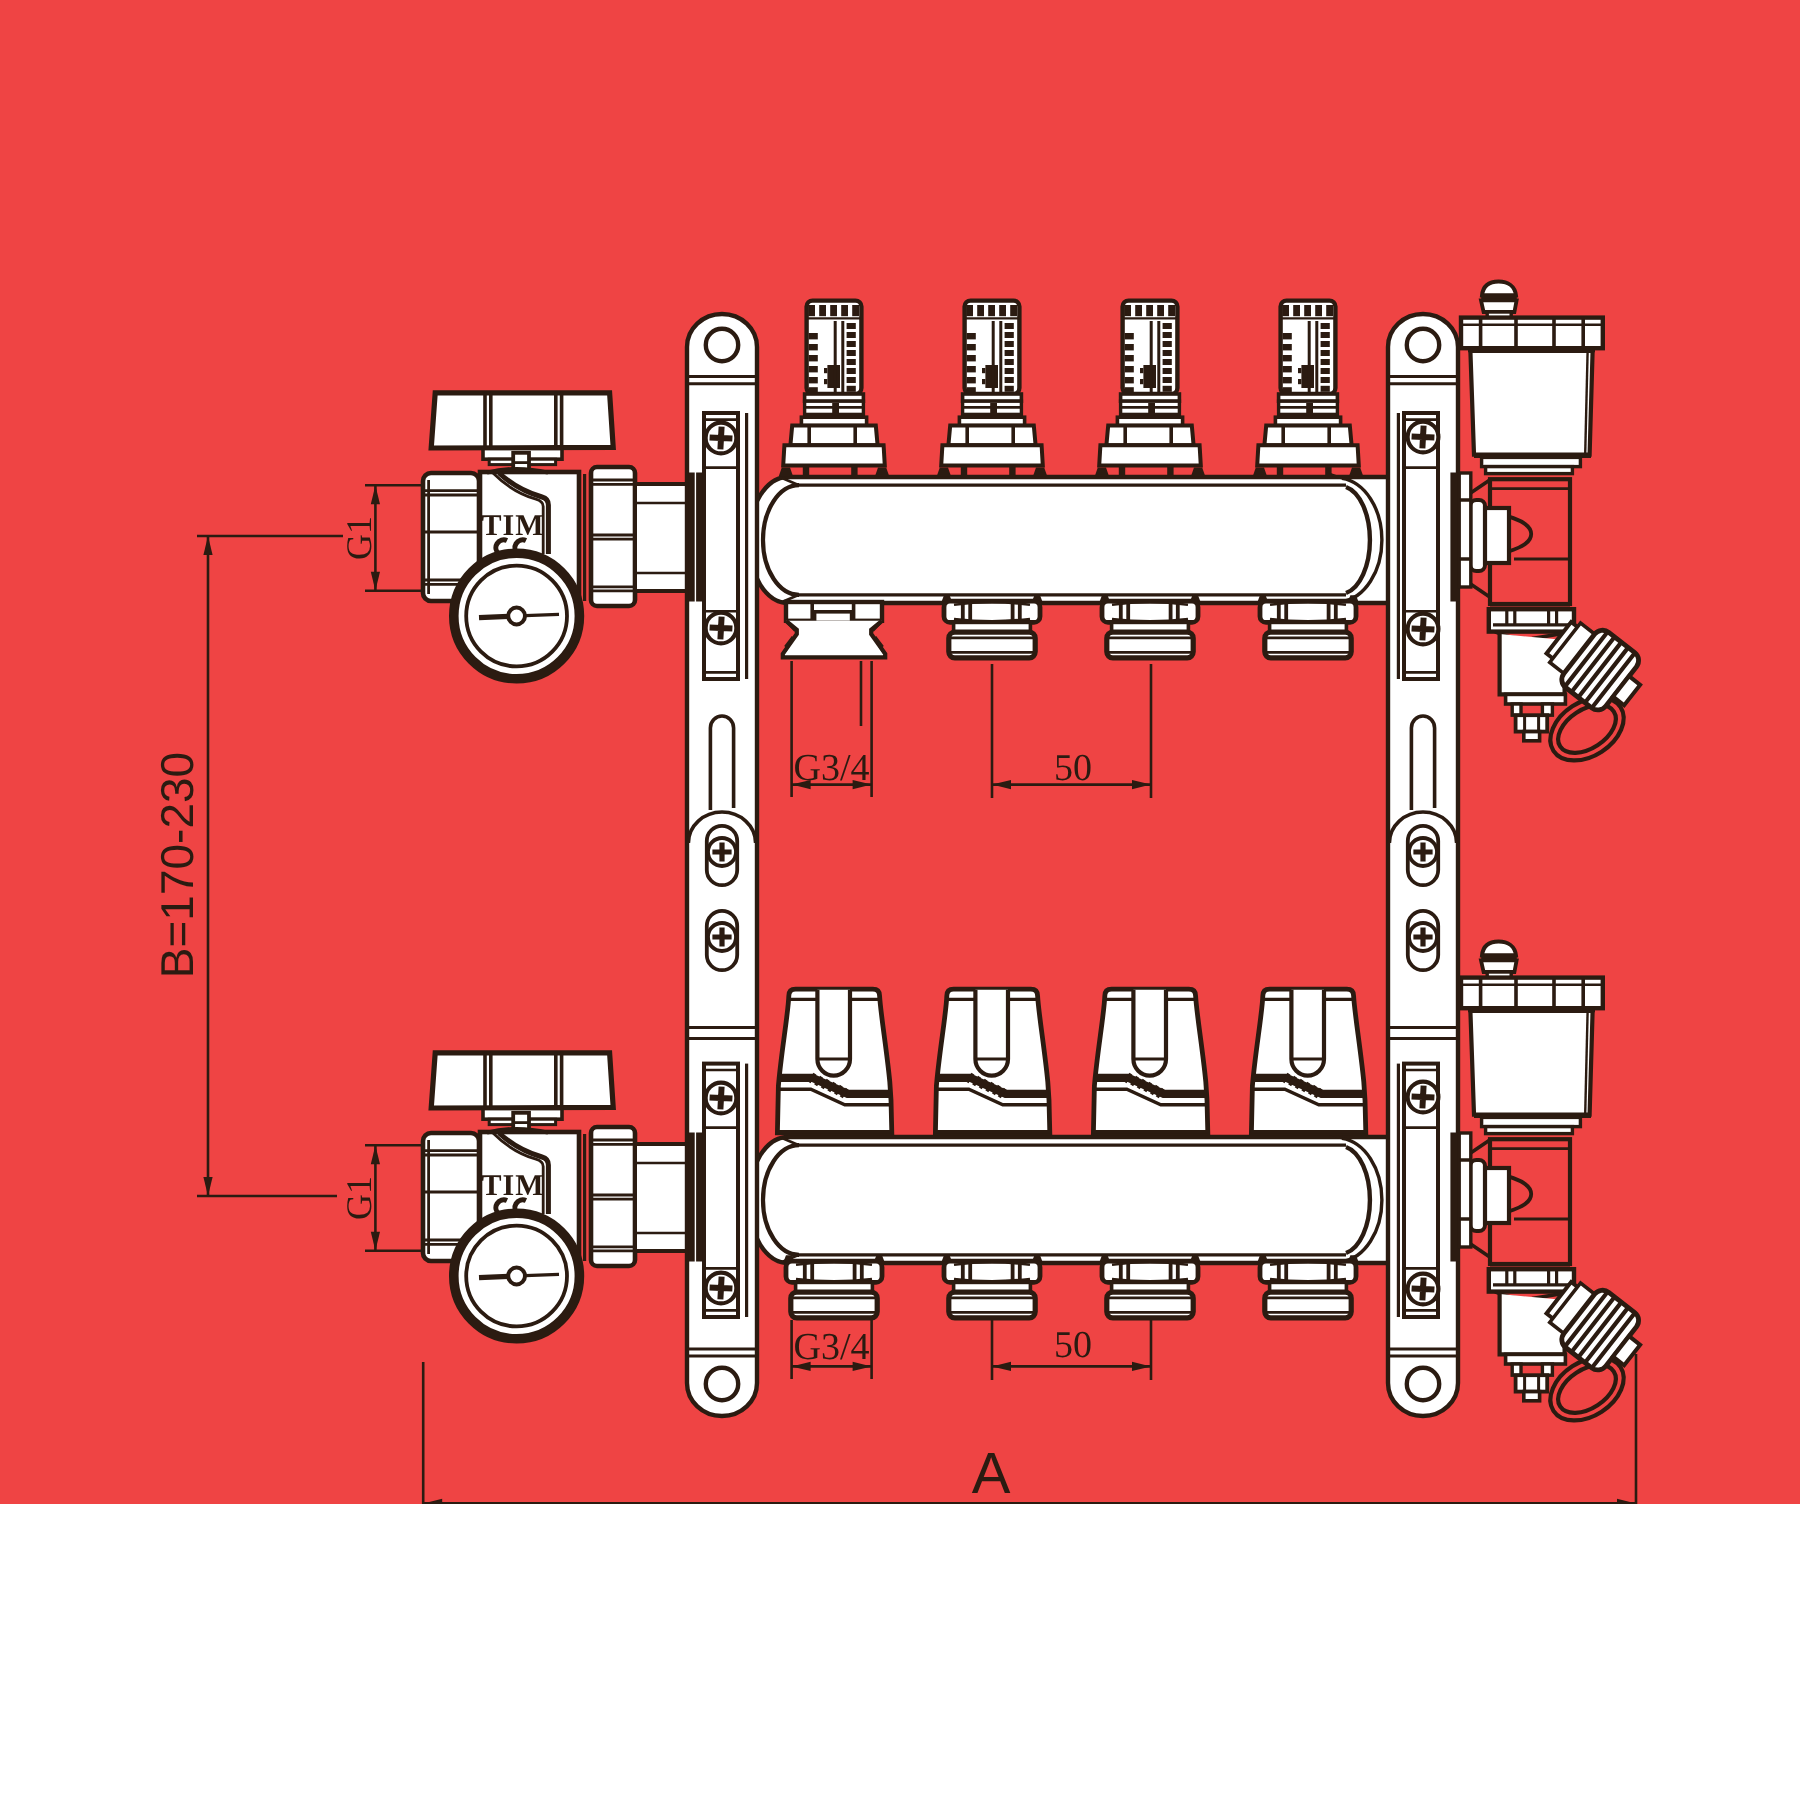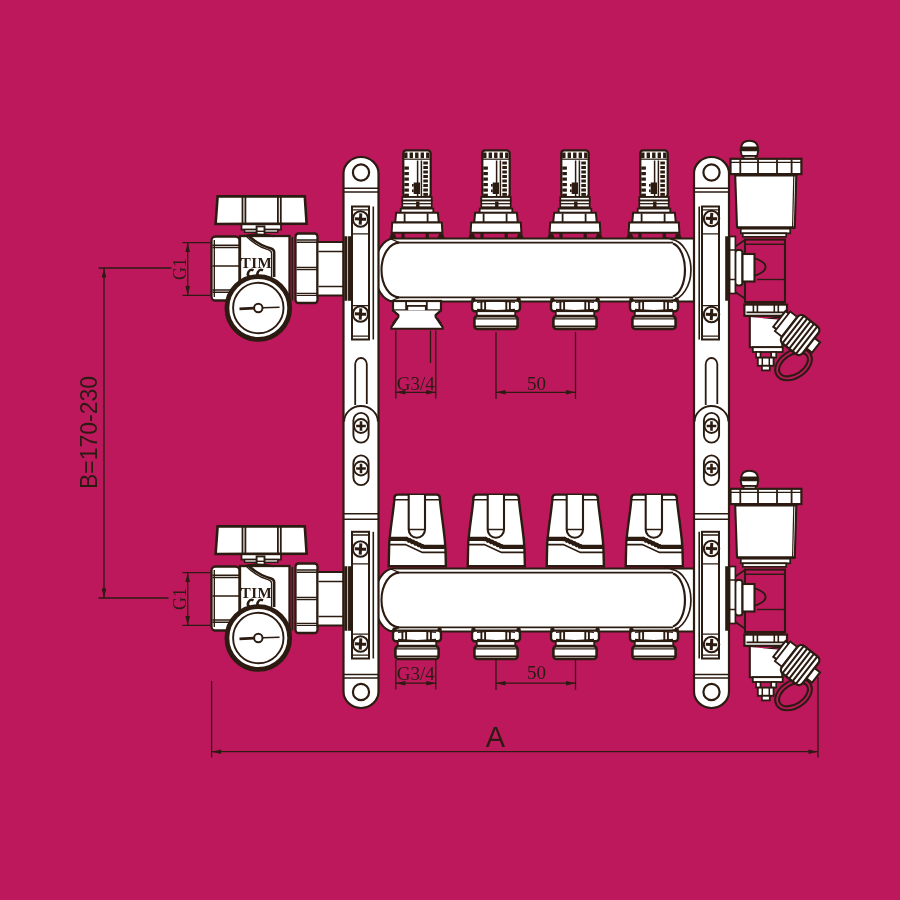--- a/index.html
+++ b/index.html
@@ -1,16 +1,16 @@
 <!DOCTYPE html>
 <html><head>
 <meta charset="utf-8">
 <style>
 html,body{margin:0;padding:0;background:#ffffff;}
-#page{width:900px;height:900px;position:relative;background:#be185d;overflow:hidden;}
+#page{width:900px;height:752px;position:relative;background:#ef4444;overflow:hidden;}
 text{font-family:"Liberation Serif",serif;fill:#2b1b11;}
 .sans{font-family:"Liberation Sans",sans-serif;}
 </style>
 </head>
 <body>
 
 <div id="page">
 <svg width="900" height="900" viewBox="0 0 900 900" fill="none" stroke-linecap="butt" stroke-linejoin="miter">
 <defs>
 

